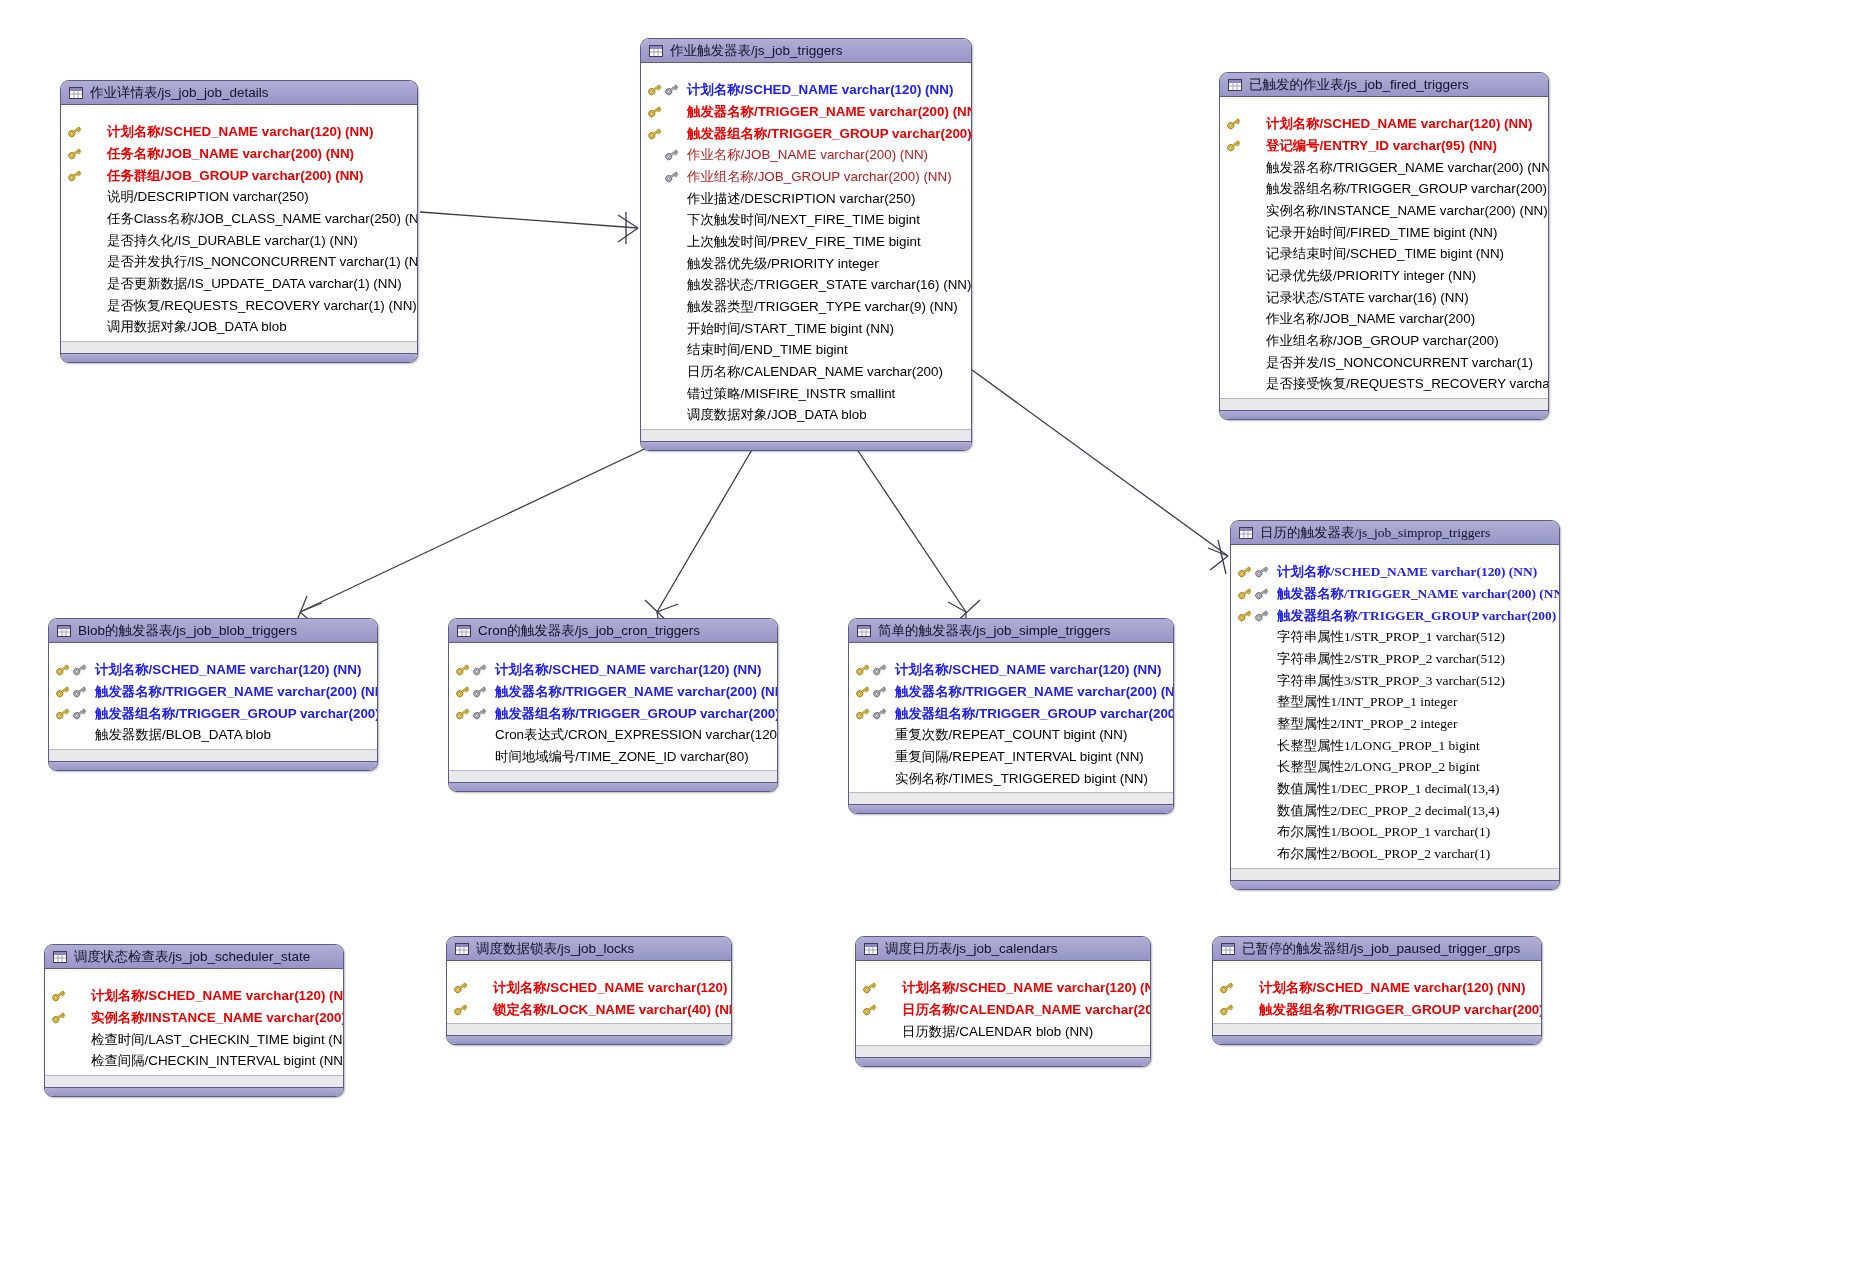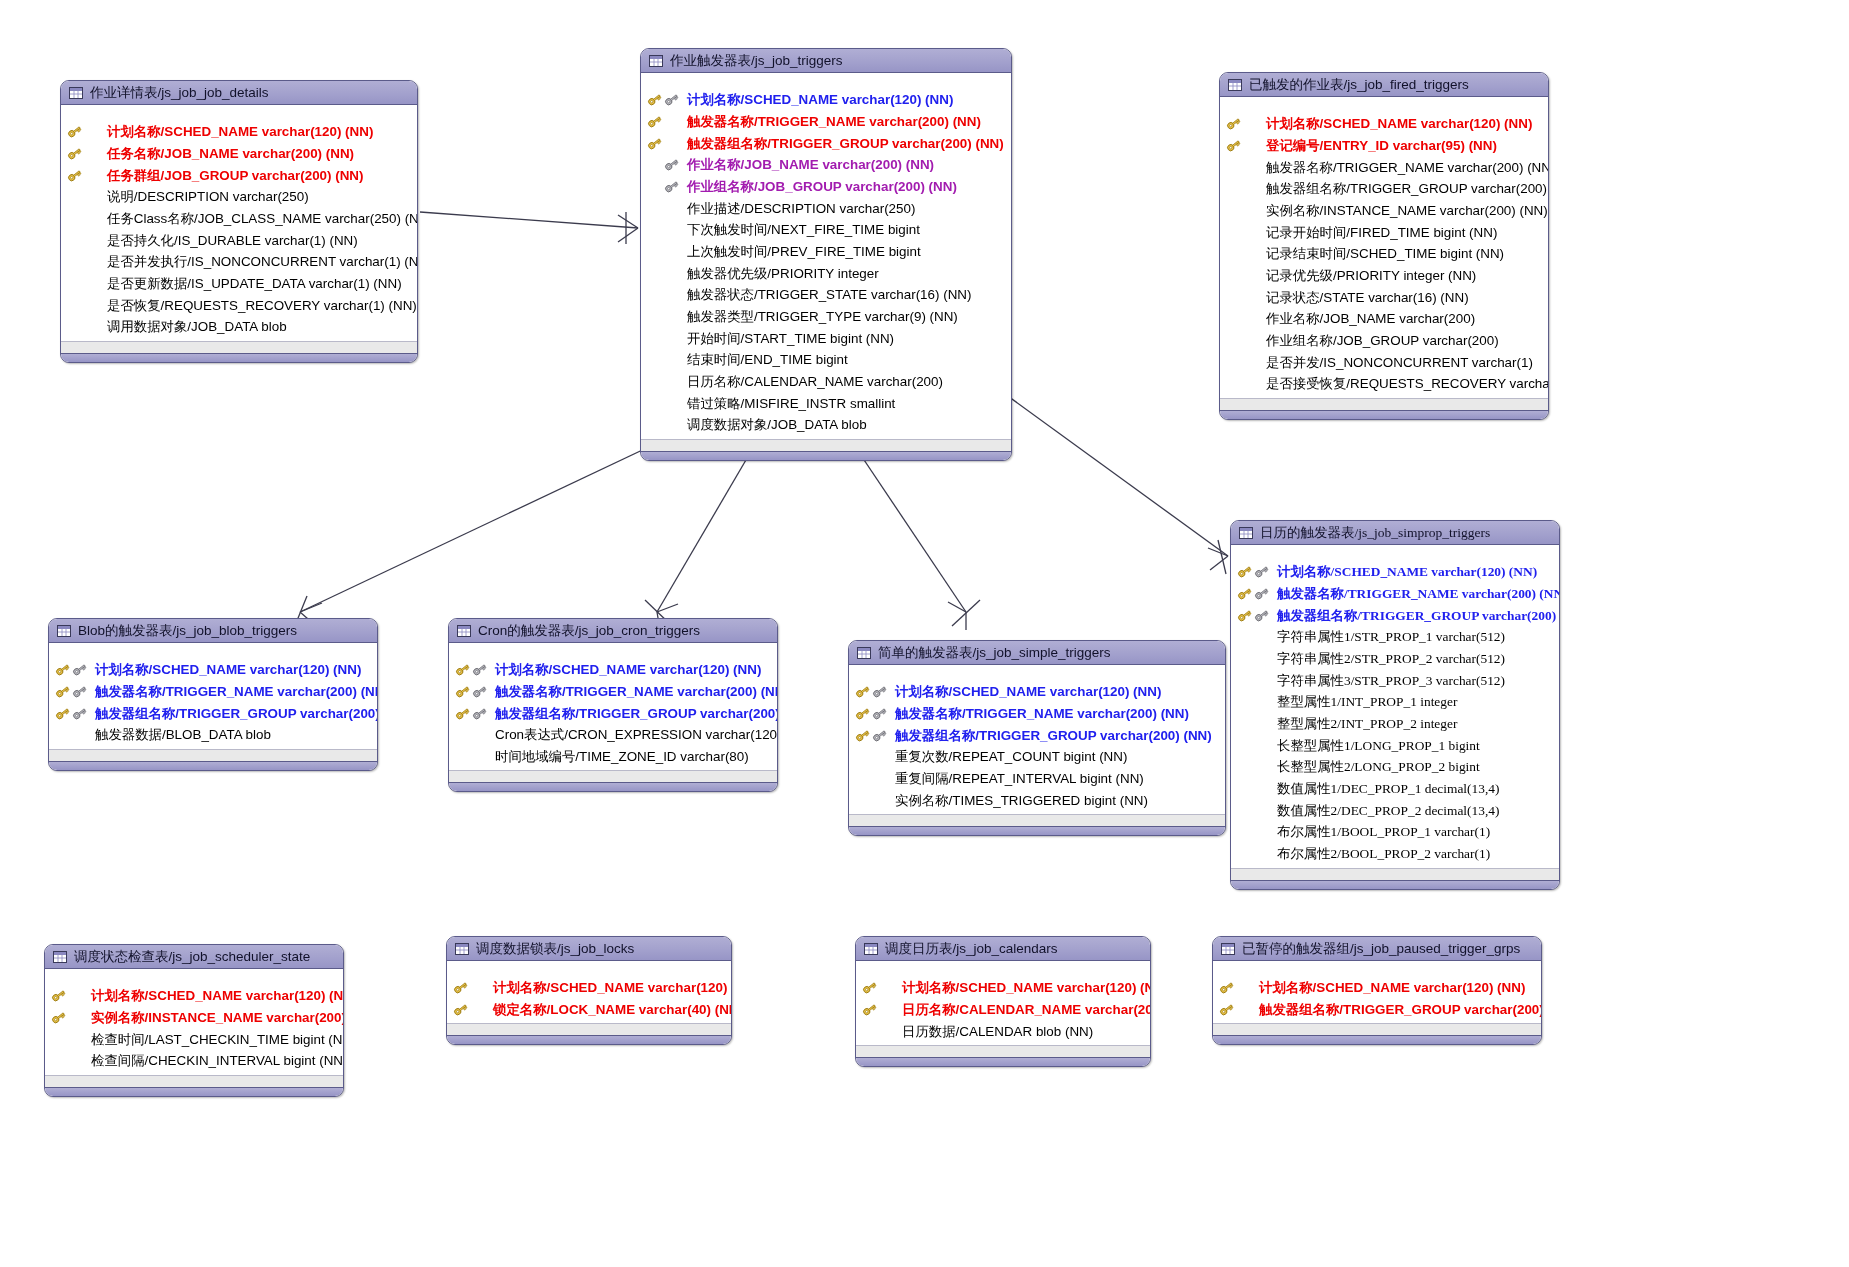--- a/index.html
+++ b/index.html
@@ -82,21 +82,21 @@
     flex: 0 0 auto;
     display: block;
   }
   .key-spacer { width: 15px; height: 13px; flex: 0 0 auto; }
   .attr-text {
     font-size: 13.4px;
     color: #000000;
     line-height: 1;
   }
   .c-pk  { color: #ee0000; font-weight: bold; }
-  .c-fk  { color: #a21caf; font-weight: bold; }
+  .c-fk  { color: #b91c1c; font-weight: normal; }
   .c-pkfk{ color: #2020ee; font-weight: bold; }
   .c-norm{ color: #000000; font-weight: normal; }
   .ent-footer {
     height: 11px;
     background: #e9e9e9;
     border-top: 1px solid #b9b9c9;
   }
   .ent-foot-bar {
     height: 8px;
     background: linear-gradient(to bottom, #b0aed4 0%, #9795c6 100%);
@@ -253,21 +253,21 @@
           <span class="keyslot">
             <span class="key-spacer"></span>
             <span class="key-spacer"></span>
           </span>
           <span class="attr-text c-norm">调用数据对象/JOB_DATA blob</span>
         </div>
       </div>
     <div class="ent-footer"></div>
     <div class="ent-foot-bar"></div>
   </div>
-    <div class="entity" style="left: 640px; top: 48px; width: 372px;">
+    <div class="entity" style="left: 640px; top: 38px; width: 332px;">
     <div class="ent-header">
       <svg class="tbl-icon" viewBox="0 0 14 12">
         <rect x="0.5" y="0.5" width="13" height="11" fill="#ffffff" stroke="#3a3a5a"></rect>
         <rect x="1" y="1" width="12" height="3" fill="#8a88c0"></rect>
         <line x1="1" y1="7" x2="13" y2="7" stroke="#8a88c0" stroke-width="0.8"></line>
         <line x1="5" y1="4" x2="5" y2="11" stroke="#8a88c0" stroke-width="0.8"></line>
         <line x1="9" y1="4" x2="9" y2="11" stroke="#8a88c0" stroke-width="0.8"></line>
       </svg>
       <span class="ent-title">作业触发器表/js_job_triggers</span>
     </div>
@@ -905,21 +905,21 @@
           <span class="keyslot">
             <span class="key-spacer"></span>
             <span class="key-spacer"></span>
           </span>
           <span class="attr-text c-norm">时间地域编号/TIME_ZONE_ID varchar(80)</span>
         </div>
       </div>
     <div class="ent-footer"></div>
     <div class="ent-foot-bar"></div>
   </div>
-    <div class="entity" style="left: 848px; top: 618px; width: 378px; margin-top: 22px;">
+    <div class="entity" style="left: 848px; top: 618px; width: 326px;">
     <div class="ent-header">
       <svg class="tbl-icon" viewBox="0 0 14 12">
         <rect x="0.5" y="0.5" width="13" height="11" fill="#ffffff" stroke="#3a3a5a"></rect>
         <rect x="1" y="1" width="12" height="3" fill="#8a88c0"></rect>
         <line x1="1" y1="7" x2="13" y2="7" stroke="#8a88c0" stroke-width="0.8"></line>
         <line x1="5" y1="4" x2="5" y2="11" stroke="#8a88c0" stroke-width="0.8"></line>
         <line x1="9" y1="4" x2="9" y2="11" stroke="#8a88c0" stroke-width="0.8"></line>
       </svg>
       <span class="ent-title">简单的触发器表/js_job_simple_triggers</span>
     </div>

